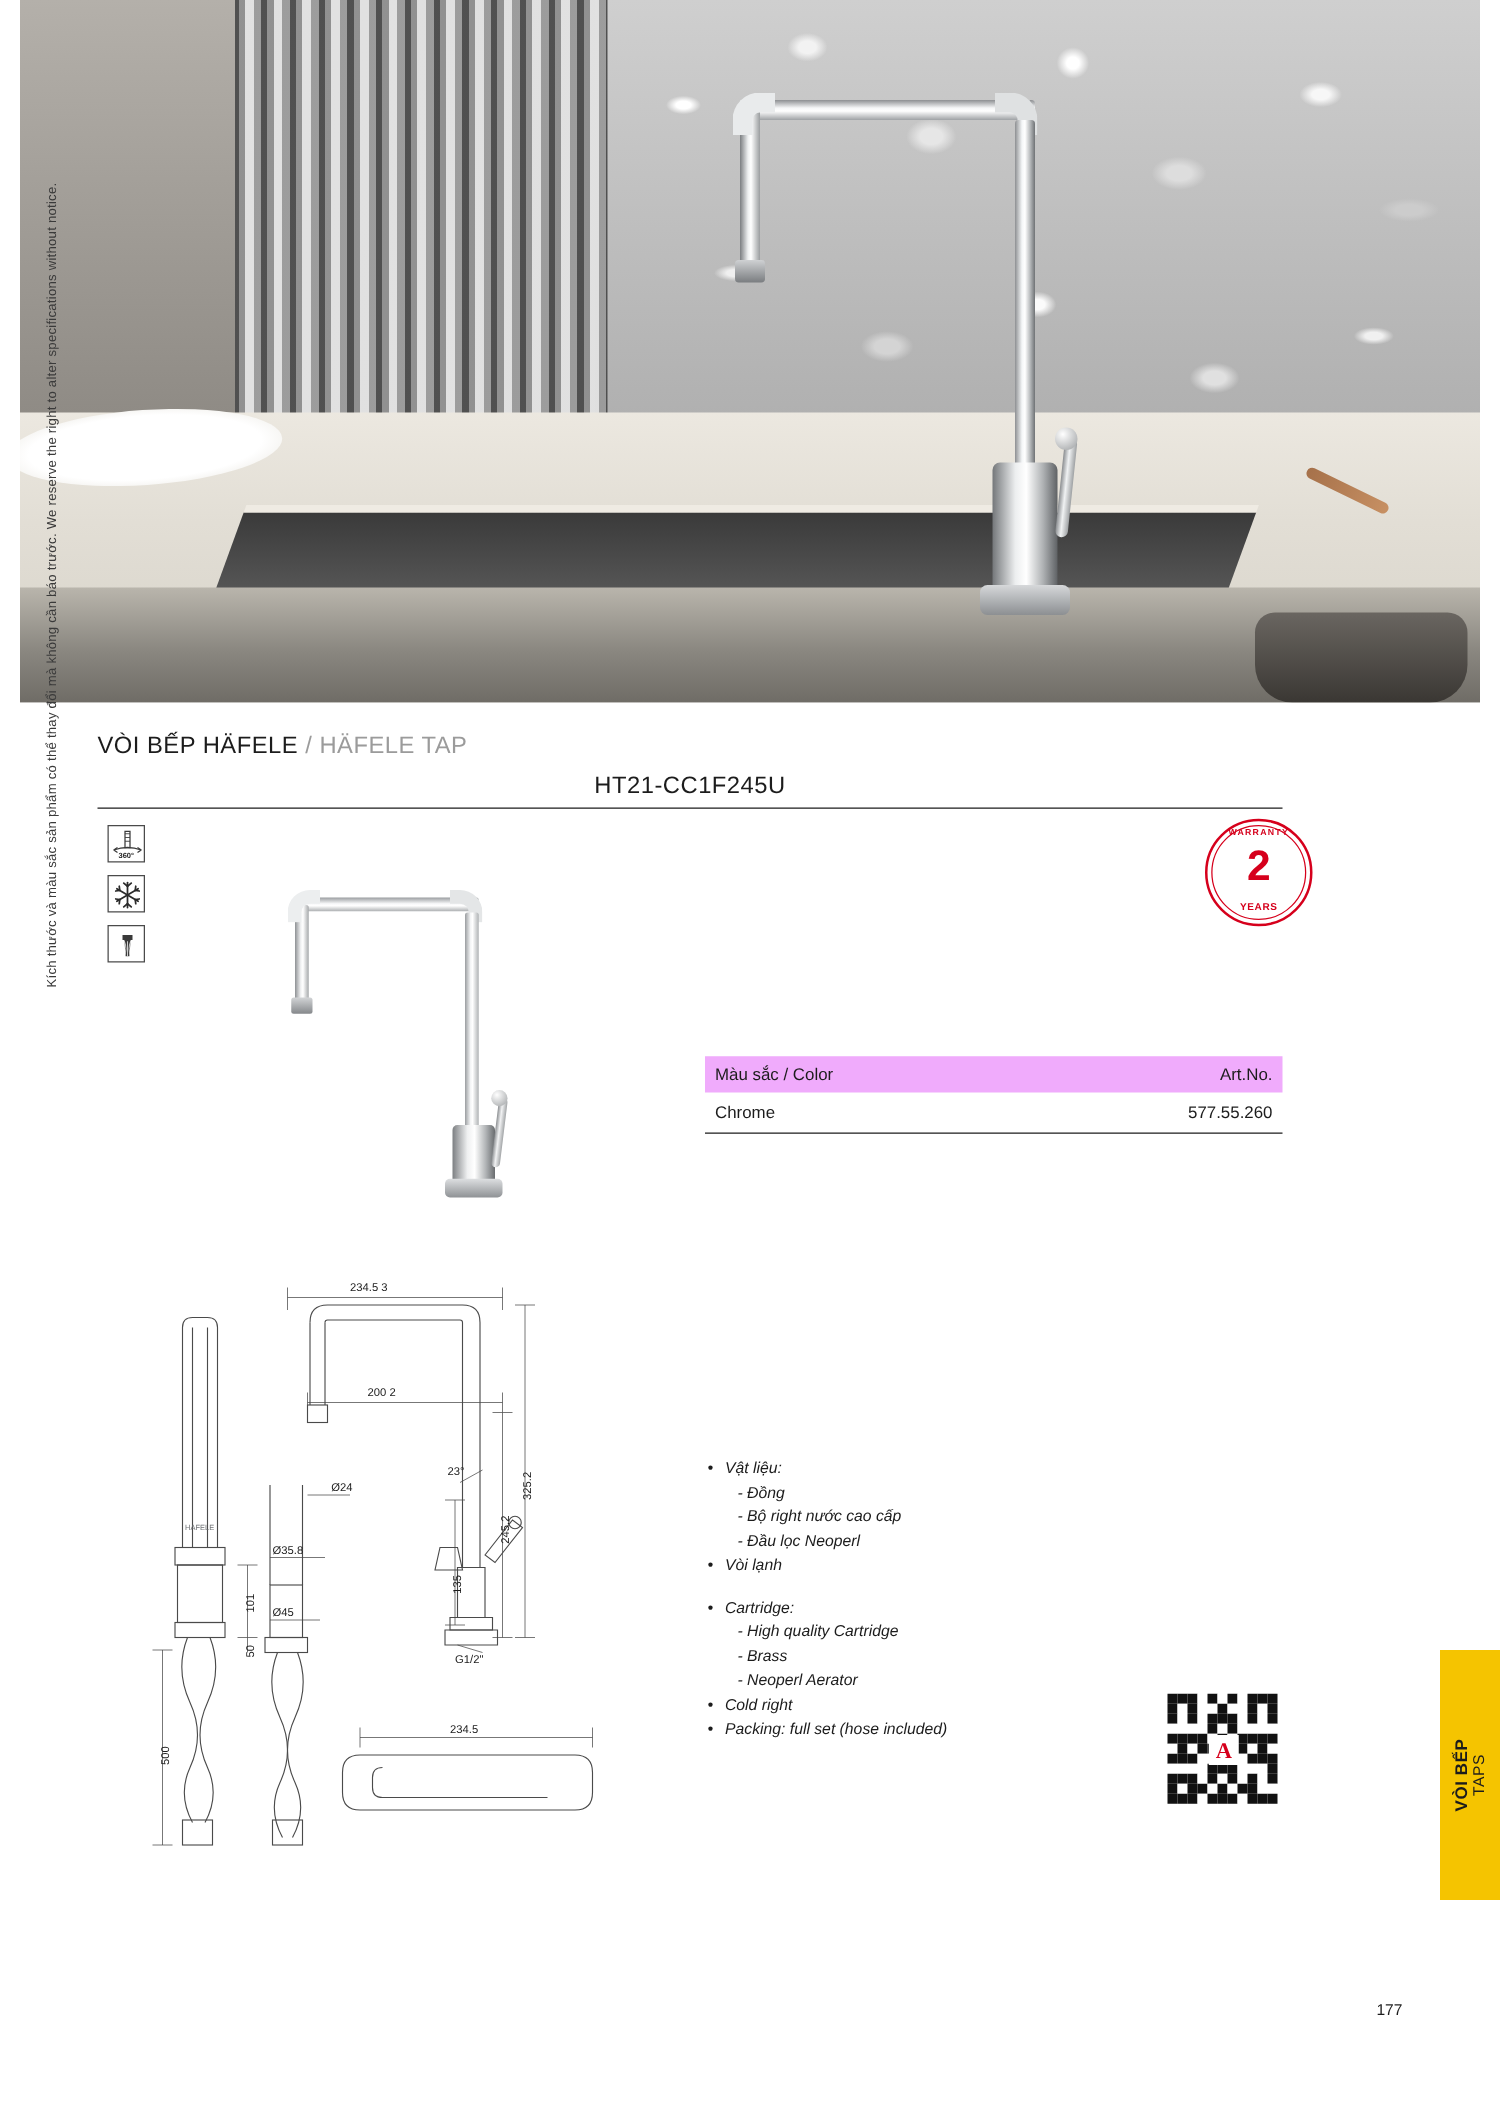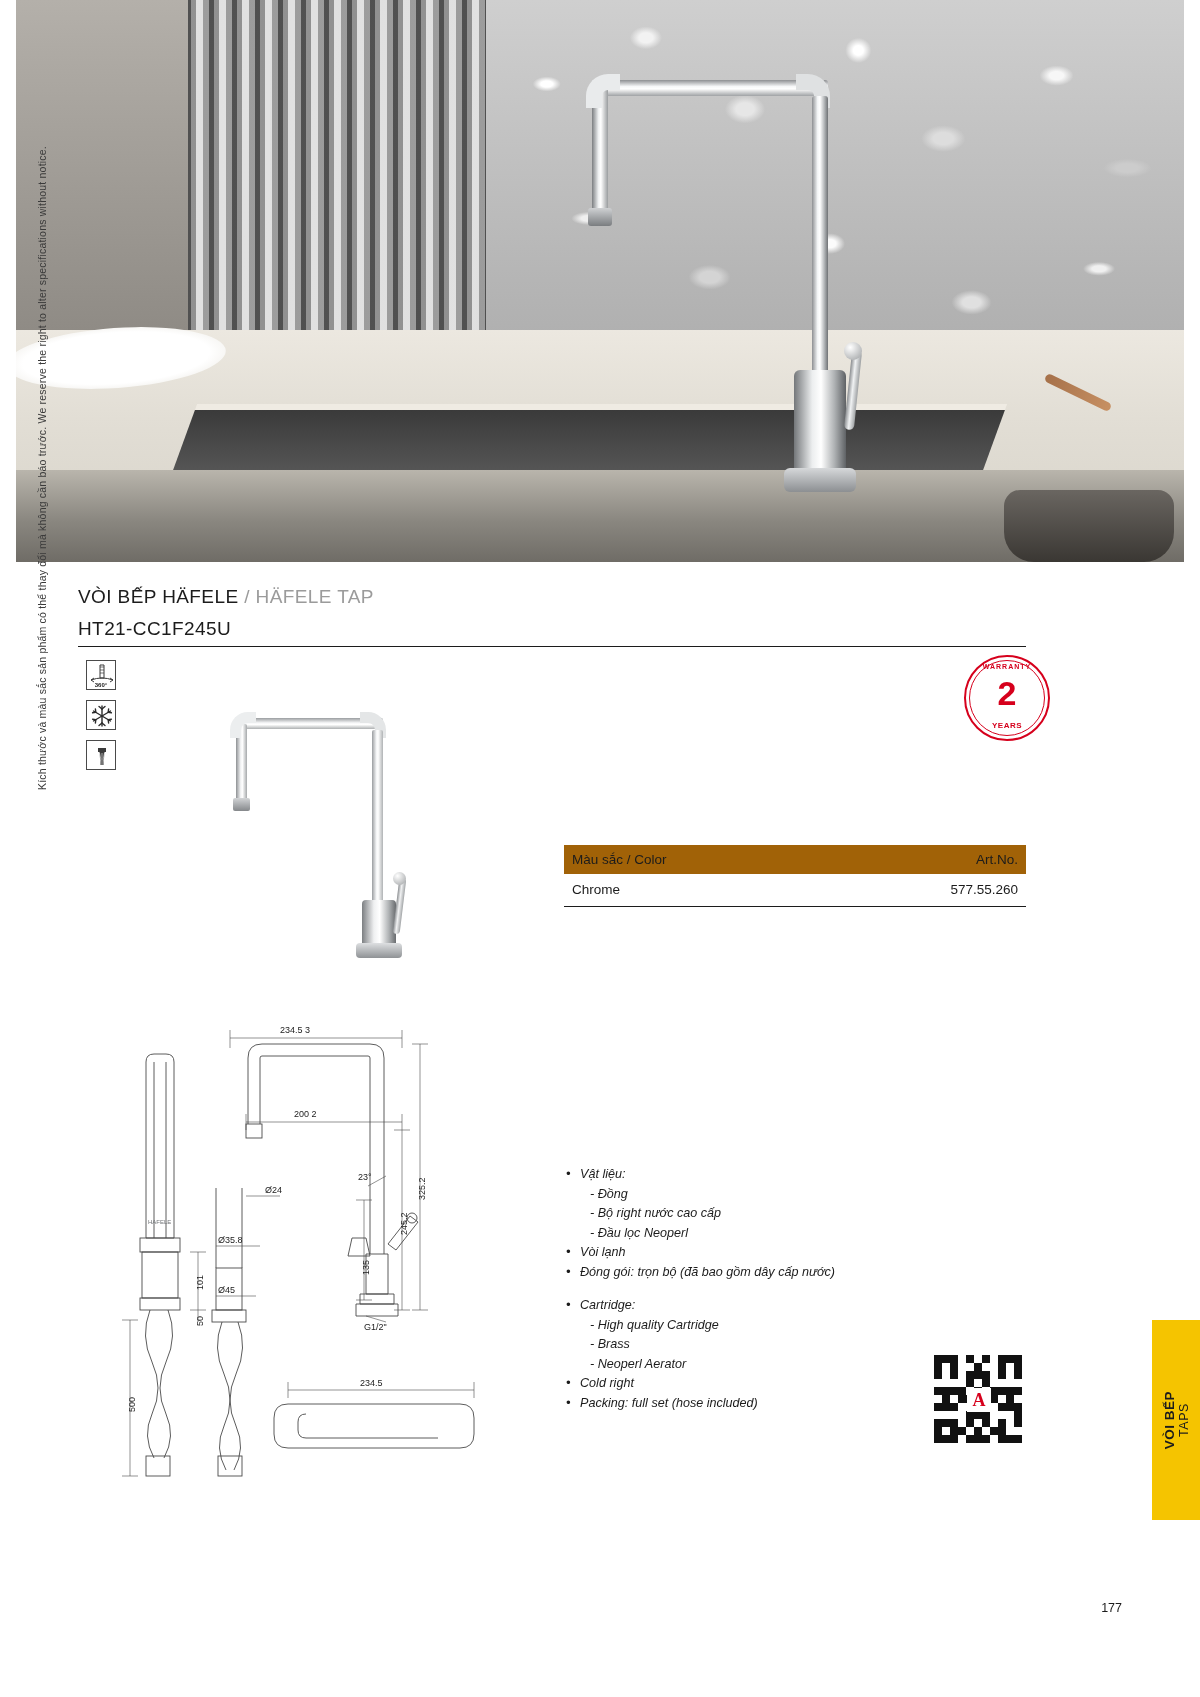--- a/index.html
+++ b/index.html
@@ -182,21 +182,21 @@
     color: #3a3a3a;
     letter-spacing: 0.2px;
     white-space: nowrap;
   }
 
   
   .title-wrap { position: absolute; left: 78px; top: 586px; width: 948px; }
   .prod-title { font-size: 19px; letter-spacing: .4px; }
   .prod-title .dark { color: #1c1c1c; }
   .prod-title .light { color: #9b9b9b; }
-  .prod-code { font-size: 19px; color: #1c1c1c; margin-top: 10px; letter-spacing: .4px; }
+  .prod-code { font-size: 19px; color: #1c1c1c; margin-top: 10px; letter-spacing: .4px; text-align: center; }
   .title-rule {
     position: absolute; left: 78px; top: 646px; width: 948px; height: 1px; background: #1c1c1c;
   }
 
   
   .feature-icons { position: absolute; left: 86px; top: 660px; width: 32px; }
   .f-icon {
     width: 30px; height: 30px; border: 1px solid #4a4a4a; margin-bottom: 10px;
     position: relative; background: #fff; box-sizing: border-box;
   }
@@ -246,21 +246,21 @@
     background: linear-gradient(180deg, #dddfe1, #8f9295); border-radius: 4px; }
   .r-lever { position: absolute; left: 176px; top: 178px; width: 7px; height: 56px;
     background: linear-gradient(90deg, #8c8f92, #f1f2f3 45%, #a2a5a7); border-radius: 4px; transform: rotate(7deg); }
   .r-knob { position: absolute; left: 173px; top: 172px; width: 13px; height: 13px;
     background: radial-gradient(circle at 35% 30%, #ffffff, #9ea1a3); border-radius: 50%; }
 
   
   .color-table { position: absolute; left: 564px; top: 845px; width: 462px; }
   .ct-head {
     display: flex; justify-content: space-between; align-items: flex-end;
-    background: #a16207; padding: 7px 8px; font-size: 13.5px; color: #1c1c1c;
+    background: #f0abfc; padding: 7px 8px; font-size: 13.5px; color: #1c1c1c;
   }
   .ct-row {
     display: flex; justify-content: space-between; align-items: center;
     padding: 8px 8px 9px; font-size: 13.5px; color: #1c1c1c;
     border-bottom: 1px solid #1c1c1c;
   }
 
   
   .specs { position: absolute; left: 566px; top: 1165px; width: 440px; font-size: 12.6px; color: #1c1c1c; line-height: 1.55; font-style: italic; }
   .specs ul { list-style: none; margin: 0; padding: 0; }
@@ -412,21 +412,20 @@
   </div>
 </div>
 
 <div class="specs">
   <ul>
     <li class="bullet">Vật liệu:</li>
     <li class="sub">- Đồng</li>
     <li class="sub">- Bộ right nước cao cấp</li>
     <li class="sub">- Đầu lọc Neoperl</li>
     <li class="bullet">Vòi lạnh</li>
-    <li class="bullet">Đóng gói: trọn bộ (đã bao gồm dây cấp nước)</li>
   </ul>
   <div class="spec-gap"></div>
   <ul>
     <li class="bullet">Cartridge:</li>
     <li class="sub">-  High quality Cartridge</li>
     <li class="sub">-  Brass</li>
     <li class="sub">-  Neoperl Aerator</li>
     <li class="bullet">Cold right</li>
     <li class="bullet">Packing: full set (hose included)</li>
   </ul>

